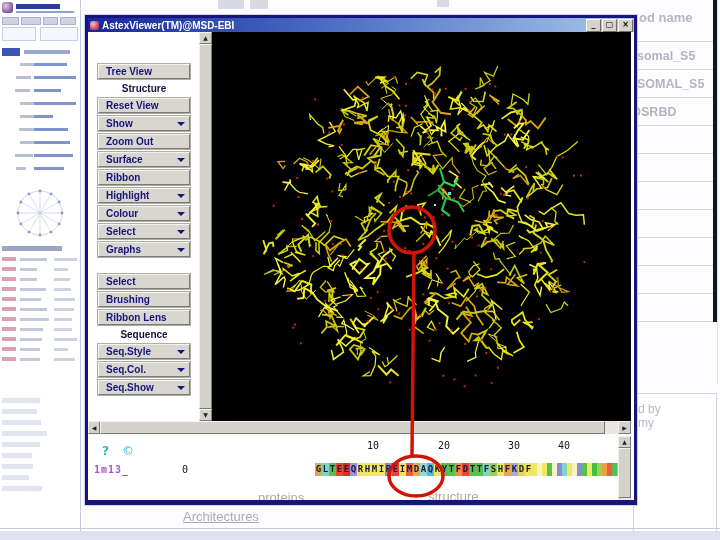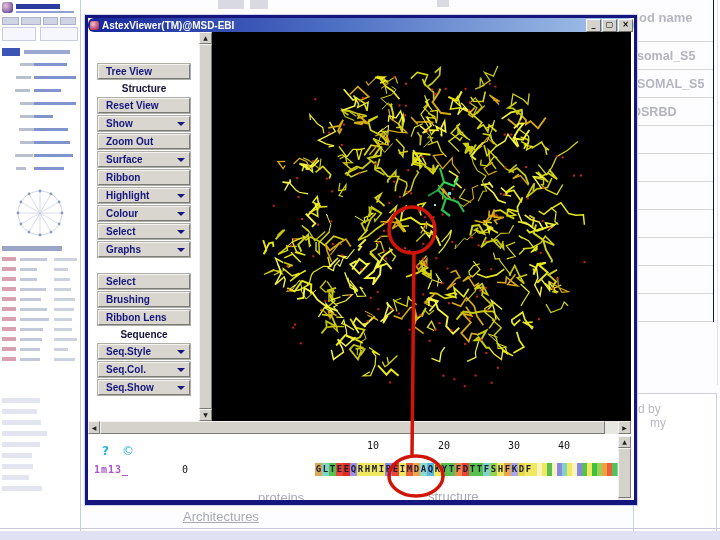--- a/index.html
+++ b/index.html
@@ -36,48 +36,48 @@
 
   
   #int-box{position:absolute;left:50px;top:362px;width:35px;height:178px;background:#c9d2ec;
            border-top:1px solid #aab6da;z-index:1;}
   #int-box .inner{position:absolute;left:0;top:34px;right:0;bottom:0;background:#eef1fa;}
   #int-heading{position:absolute;left:4px;top:4px;color:#ffffff;
                font:bold 19px "Liberation Sans",sans-serif;}
 
   
   #right-table{position:absolute;left:637px;top:0;width:76px;z-index:1;
-               border-right:1px solid #0f172a;}
+               border-right:5px solid #0f172a;}
   #right-table-header{height:42px;box-sizing:border-box;border-bottom:1px solid #d6d6e2;
                color:#b6b6c2;font:bold 13px "Liberation Sans",sans-serif;padding:10px 0 0 2px;}
   .rt-row{height:28px;box-sizing:border-box;border-bottom:1px solid #d6d6e2;
           color:#b4b4c0;font:bold 12.5px "Liberation Sans",sans-serif;line-height:28px;
           overflow:visible;white-space:nowrap;}
   #right-edge2{position:absolute;left:717px;top:0;width:1px;height:385px;background:#dfe2ee;z-index:1;}
 
   
   #right-panel2{position:absolute;left:633px;top:393px;width:82px;height:147px;background:#fff;
                 border:1px solid #ccd4e4;z-index:1;color:#b8b8c4;
                 font:12px "Liberation Sans",sans-serif;}
   #rp2-line1{position:absolute;left:4px;top:8px;}
-  #rp2-link{position:absolute;left:16px;top:22px;}
+  #rp2-link{position:absolute;left:4px;top:22px;}
 
   
   .bot-link{position:absolute;color:#a9a9b6;font:13px "Liberation Sans",sans-serif;
             text-decoration:underline;z-index:12;}
   #bottom-line{position:absolute;left:0;top:528px;width:720px;height:1px;background:#c9c9da;z-index:1;}
   #bottom-strip{position:absolute;left:0;top:531px;width:720px;height:9px;background:#e0e1f3;z-index:1;}
 
   
   #viewer-window{position:absolute;left:85px;top:15px;width:552px;height:490px;box-sizing:border-box;
                  border:3px solid #15157d;background:#ffffff;z-index:10;
                  box-shadow:0 0 0 1px #cdd3ea;}
   #titlebar{position:absolute;left:0;top:0;right:0;height:14px;
             background:linear-gradient(90deg,#16279b 0%,#4d6fc4 45%,#a8c6ea 100%);
-            display:flex;align-items:center;border-radius:6px;}
+            display:flex;align-items:center;}
   #app-icon{width:9px;height:9px;margin:0 3px 0 2px;border-radius:2px;
             background:radial-gradient(circle at 35% 35%,#f4c0d0,#c04868 65%,#7a2848);}
   #window-title{color:#fff;font:bold 10px "Liberation Sans",sans-serif;white-space:nowrap;flex:1;}
   .win-btn{width:13px;height:11px;margin-right:1px;background:#d5d2cc;
            border:1px solid;border-color:#ffffff #6f6f6a #6f6f6a #ffffff;
            font:bold 8px "DejaVu Sans",sans-serif;line-height:9px;text-align:center;color:#000;}
 
   
   #btn-panel{position:absolute;left:10px;top:46px;width:92px;}
   .btn{height:13px;margin-bottom:3px;background:#d9d6d0;position:relative;

